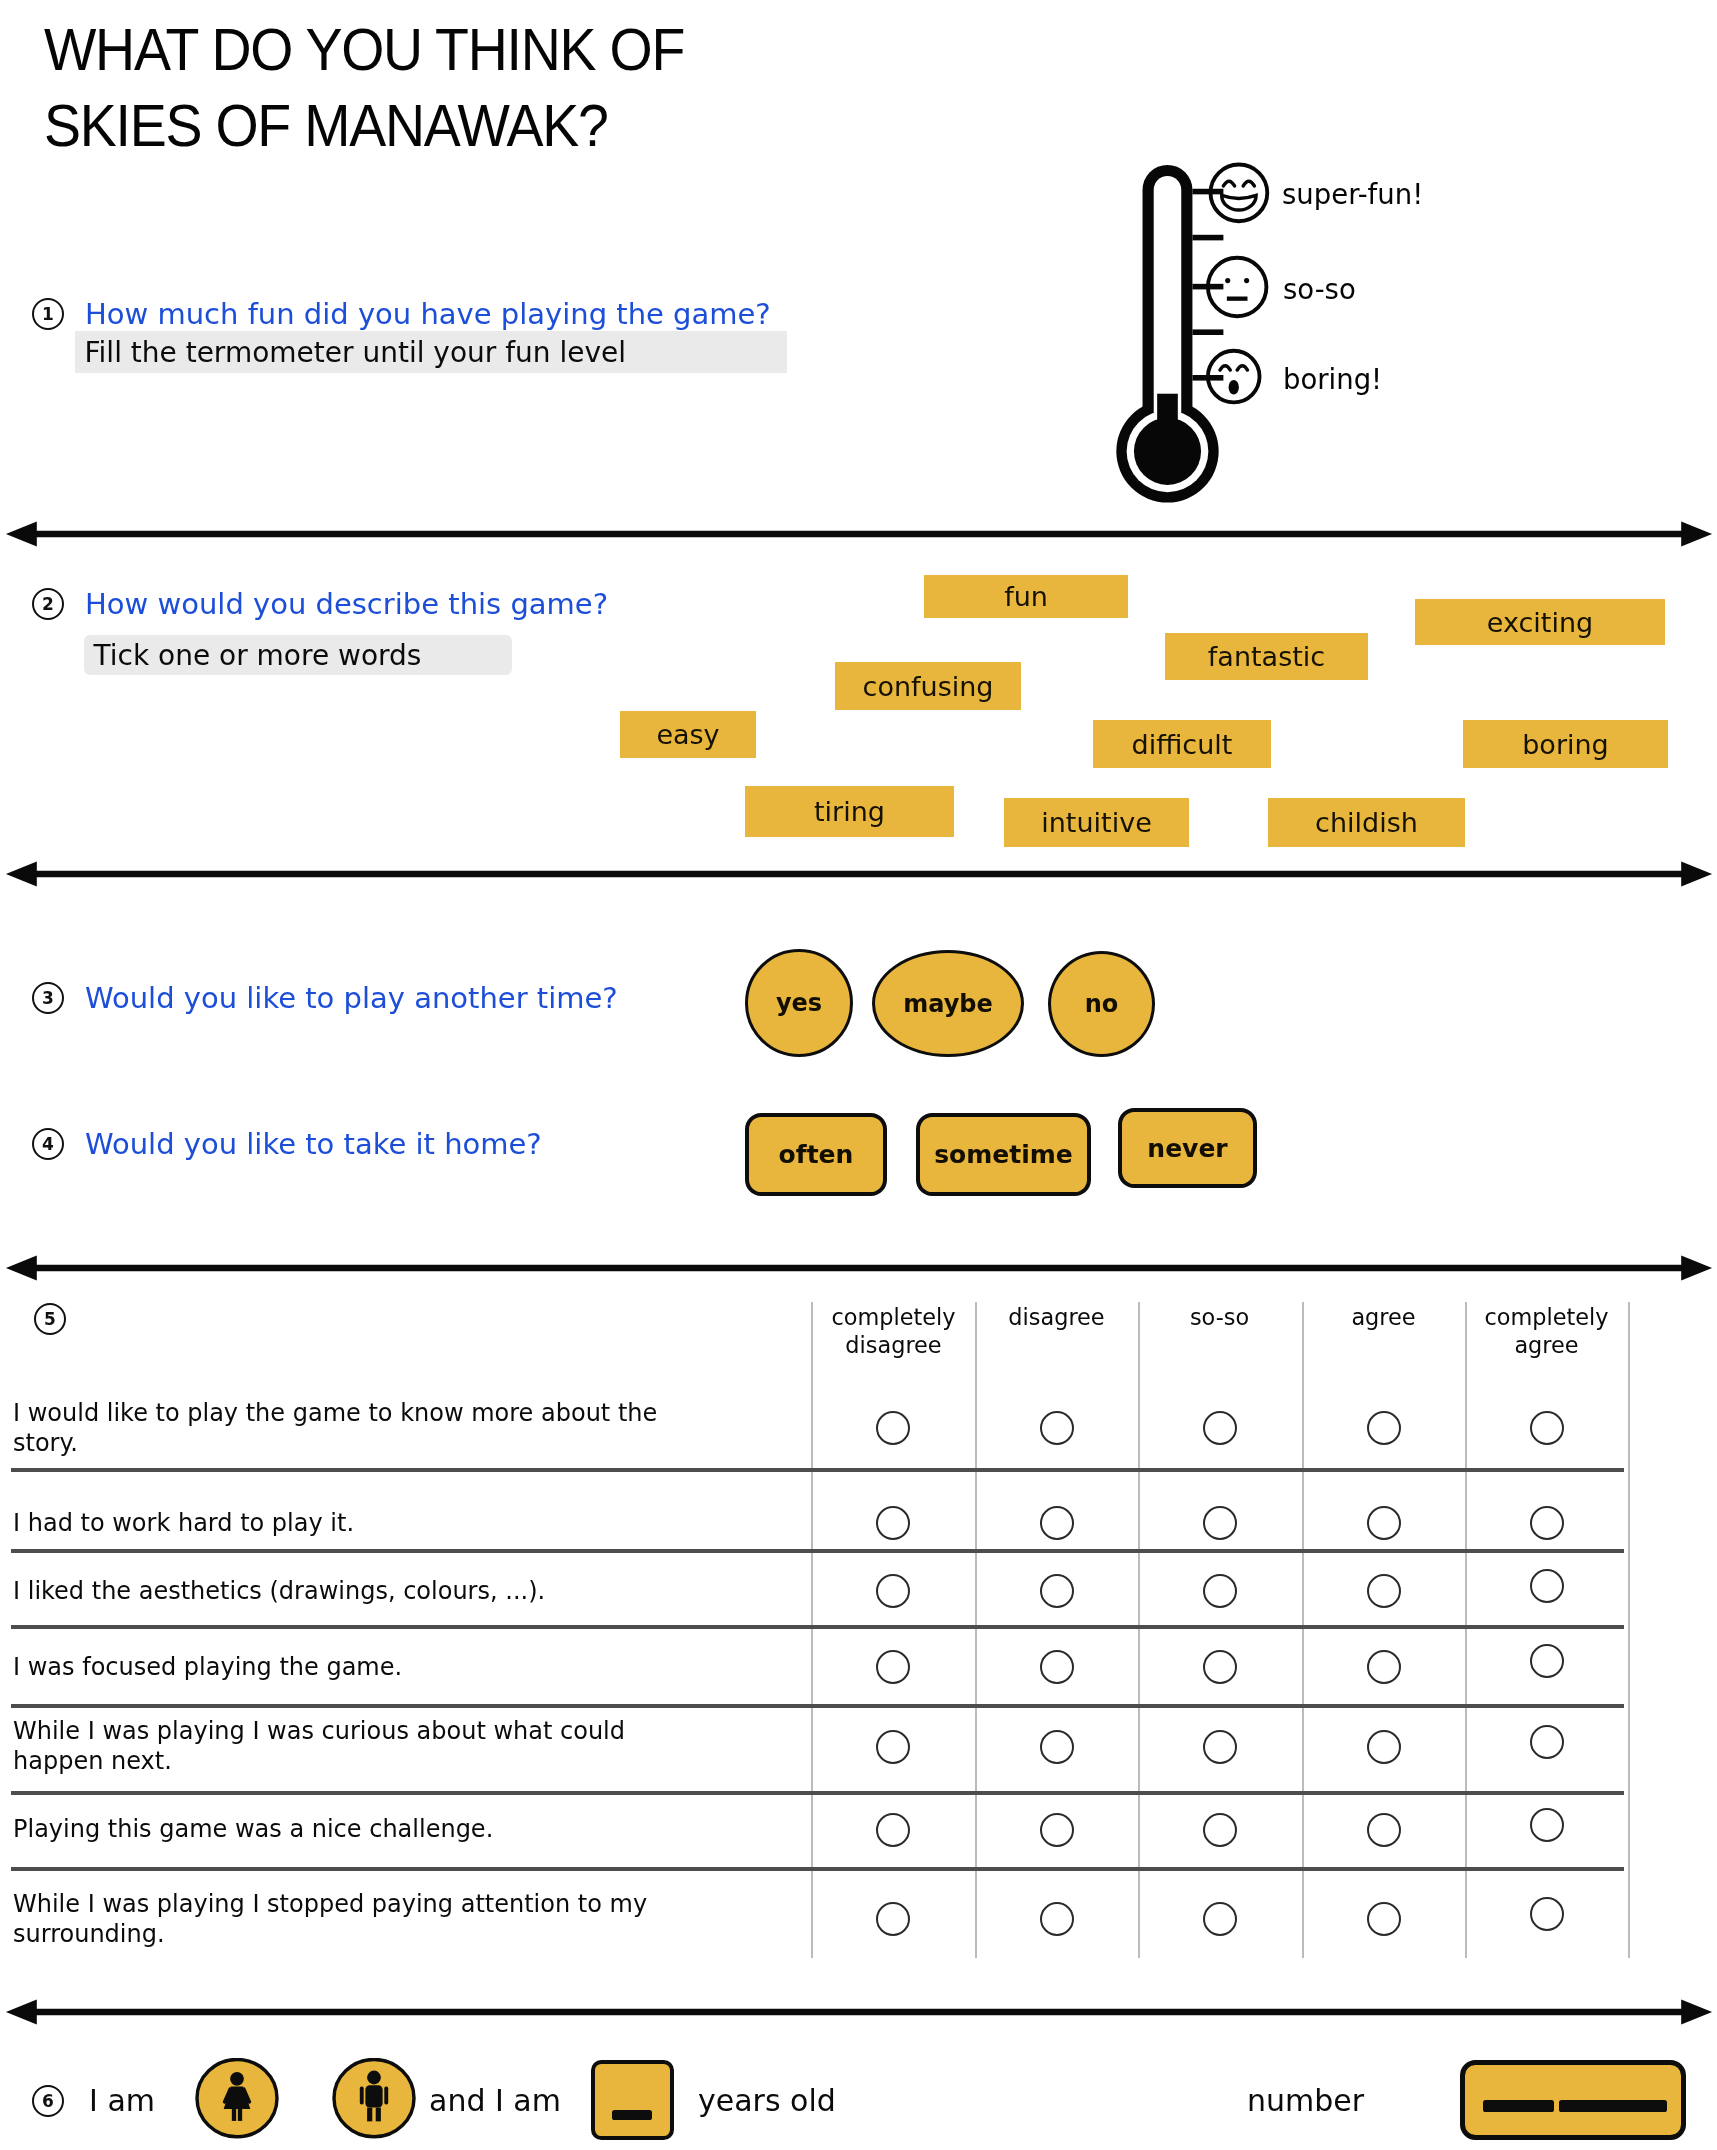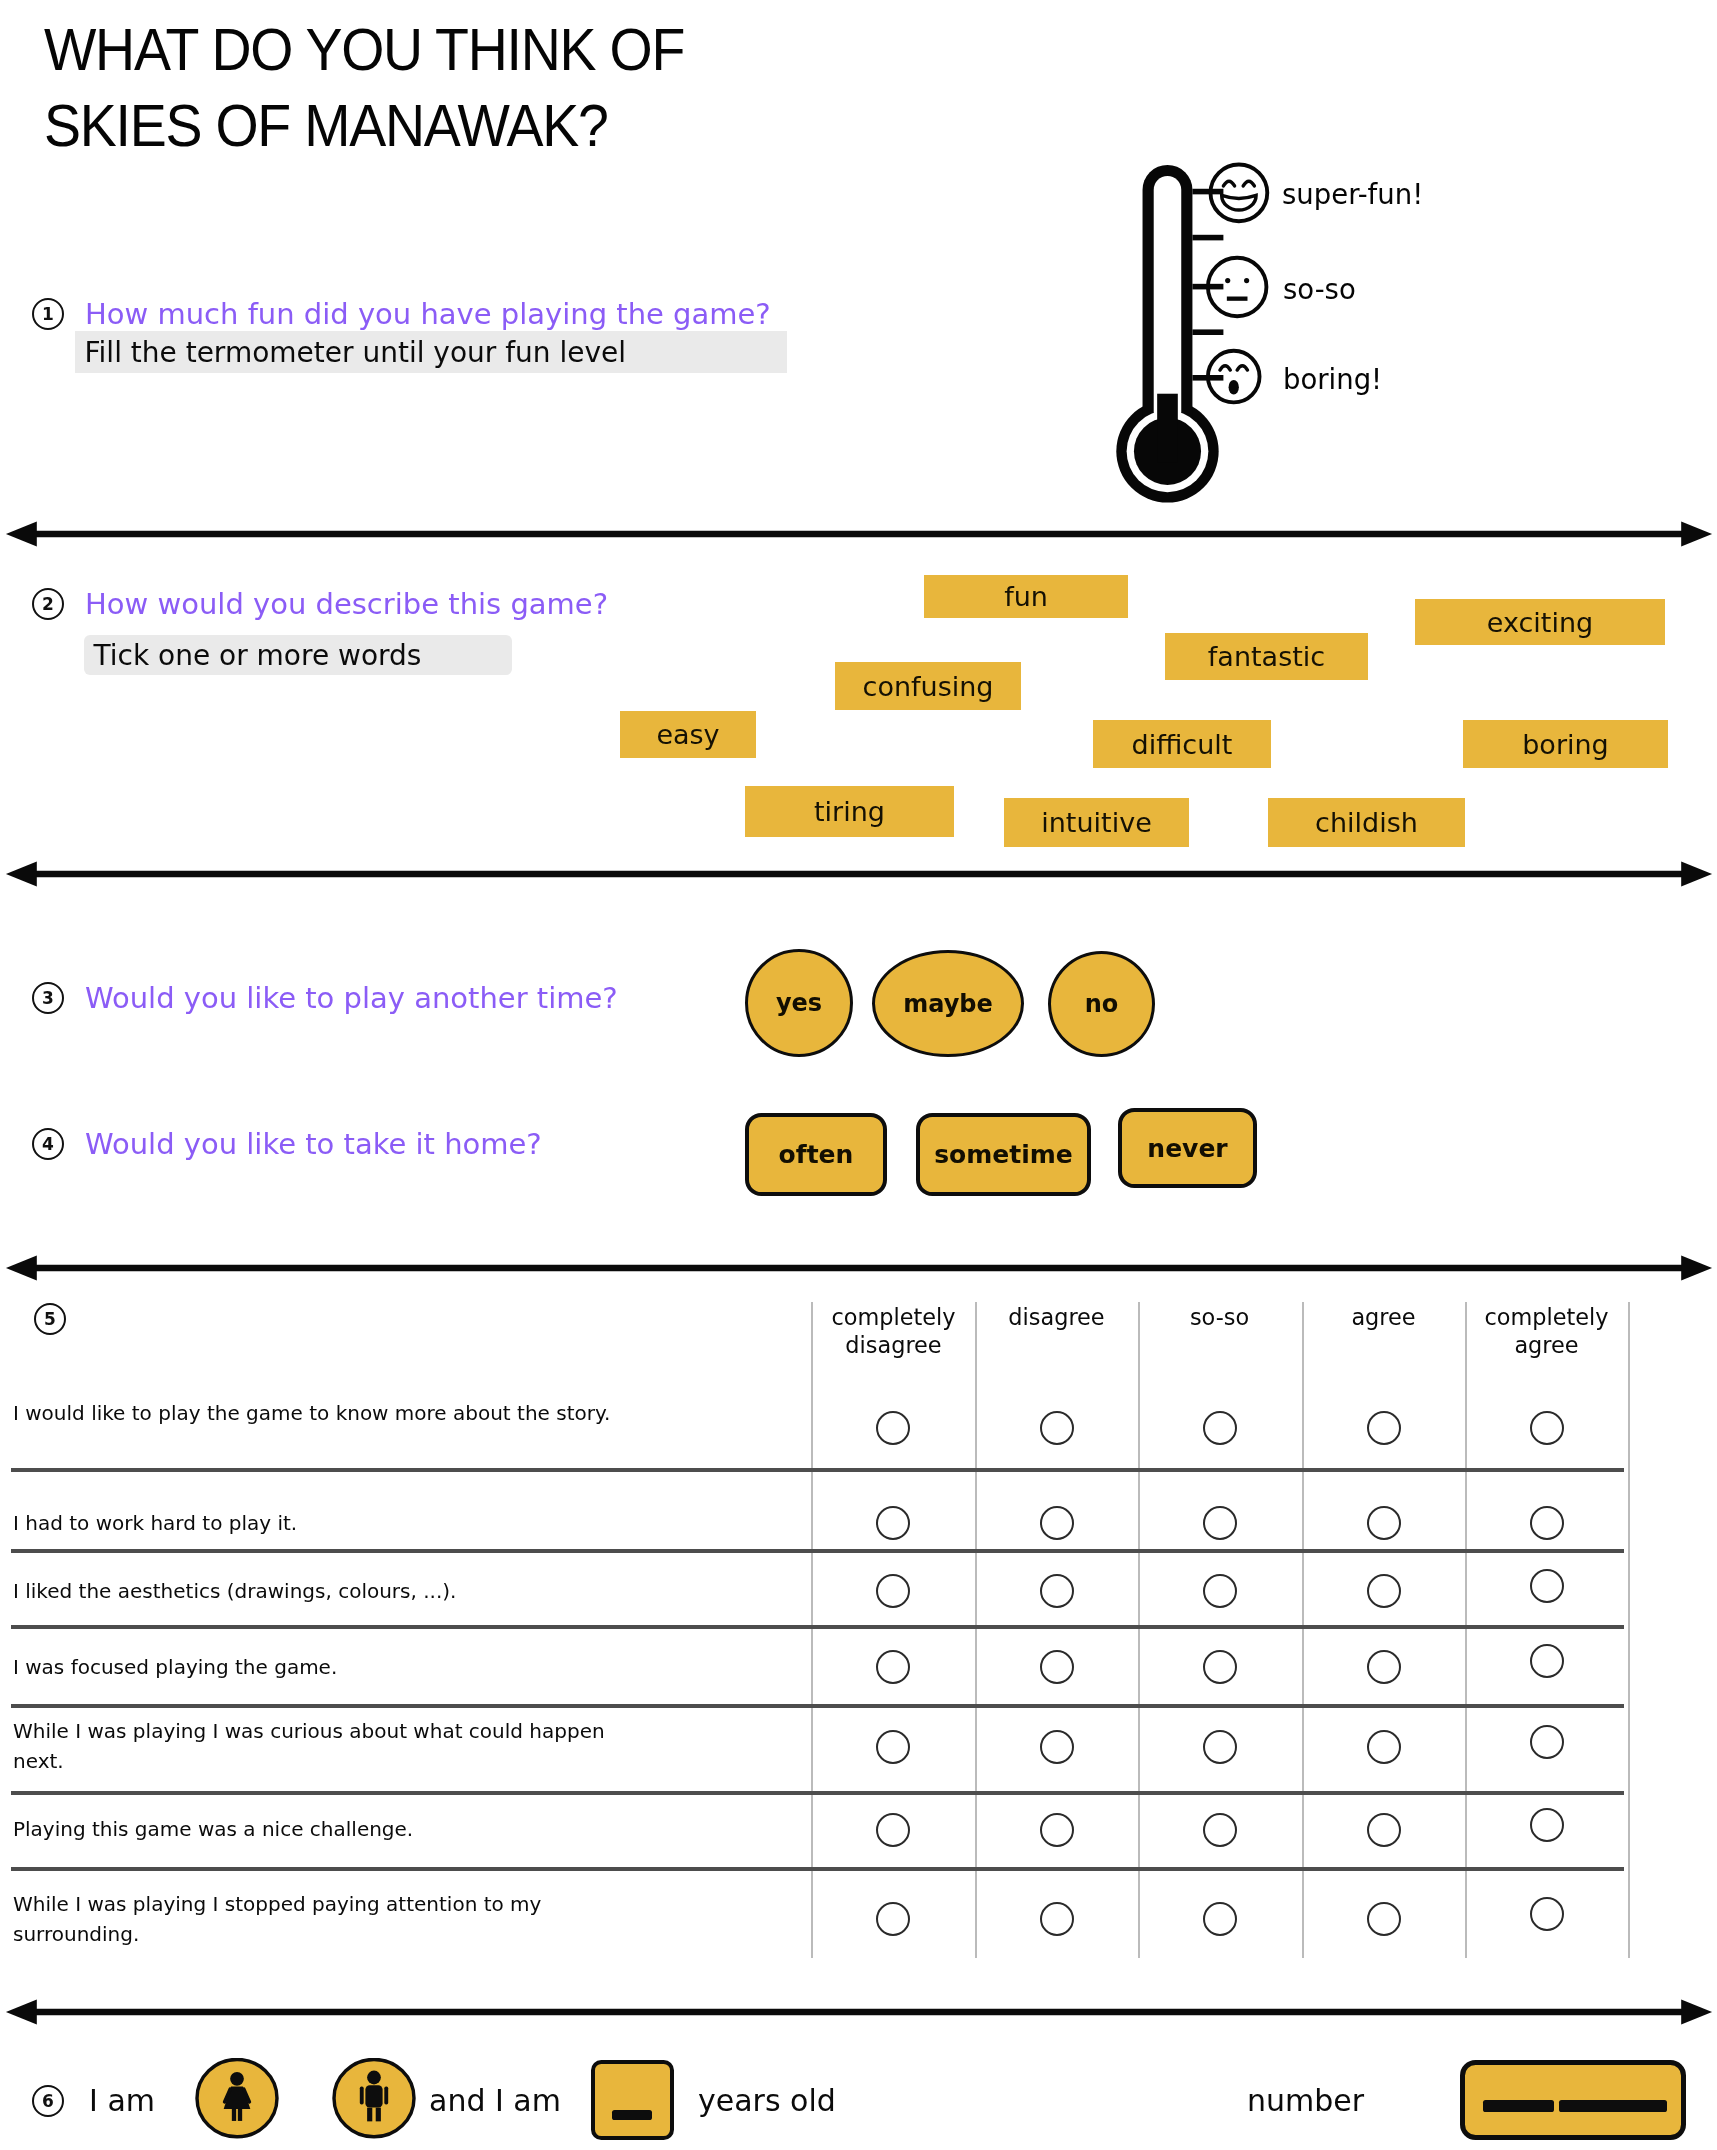--- a/index.html
+++ b/index.html
@@ -14,21 +14,21 @@
     font-size:59px;line-height:76px;letter-spacing:-1.3px;color:#050505;
     transform:scaleX(.94);transform-origin:left top;white-space:pre;
   }
   
   .qnum{
     width:32px;height:32px;border:2.2px solid #111;border-radius:50%;
     display:flex;align-items:center;justify-content:center;
     font-size:17px;font-weight:bold;color:#111;background:#fff;box-sizing:border-box;
   }
   
-  .qtext{font-size:29px;line-height:39px;white-space:nowrap;color:#8b5cf6;}
+  .qtext{font-size:29px;line-height:39px;white-space:nowrap;color:#1d4ed8;}
   .instr{
     background:var(--hl,#EAEAEA);box-sizing:border-box;padding-left:9.5px;
     font-size:28px;color:#0b0b0b;display:flex;align-items:center;
   }
   
   .divider{left:0;width:1718px;height:30px;}
   
   .facelabel{font-size:27.5px;line-height:34px;color:#050505;white-space:nowrap;}
   
   .tag{
@@ -56,21 +56,21 @@
     display:flex;align-items:center;justify-content:center;
     font-size:25px;font-weight:bold;color:#120e02;box-sizing:border-box;
   }
   
   .colsep{width:1.7px;background:var(--colsep,#bbbbbb);top:1302px;height:656px;}
   .rowsep{left:10.8px;width:1613px;height:3.9px;background:var(--rowsep,#4d4d4d);}
   .hcell{
     top:1303px;height:65px;display:flex;justify-content:center;
     text-align:center;font-size:22.4px;line-height:28px;color:#0b0b0b;
   }
-  .stmt{font-size:20px;line-height:30px;color:#0b0b0b;width:645px;}
+  .stmt{font-size:24px;line-height:30px;color:#0b0b0b;width:645px;}
   .radio{
     width:34px;height:34px;border:2.2px solid #2a2a2a;border-radius:50%;
     background:#fff;box-sizing:border-box;
   }
   
   .inlinetext{font-size:30px;line-height:40px;white-space:nowrap;color:#0b0b0b;}
   .fillbox{
     background:var(--yellow,#E8B63C);border:4.3px solid #0d0d0d;box-sizing:border-box;
   }
   .dash{background:#0d0d0d;border-radius:2.6px;}

